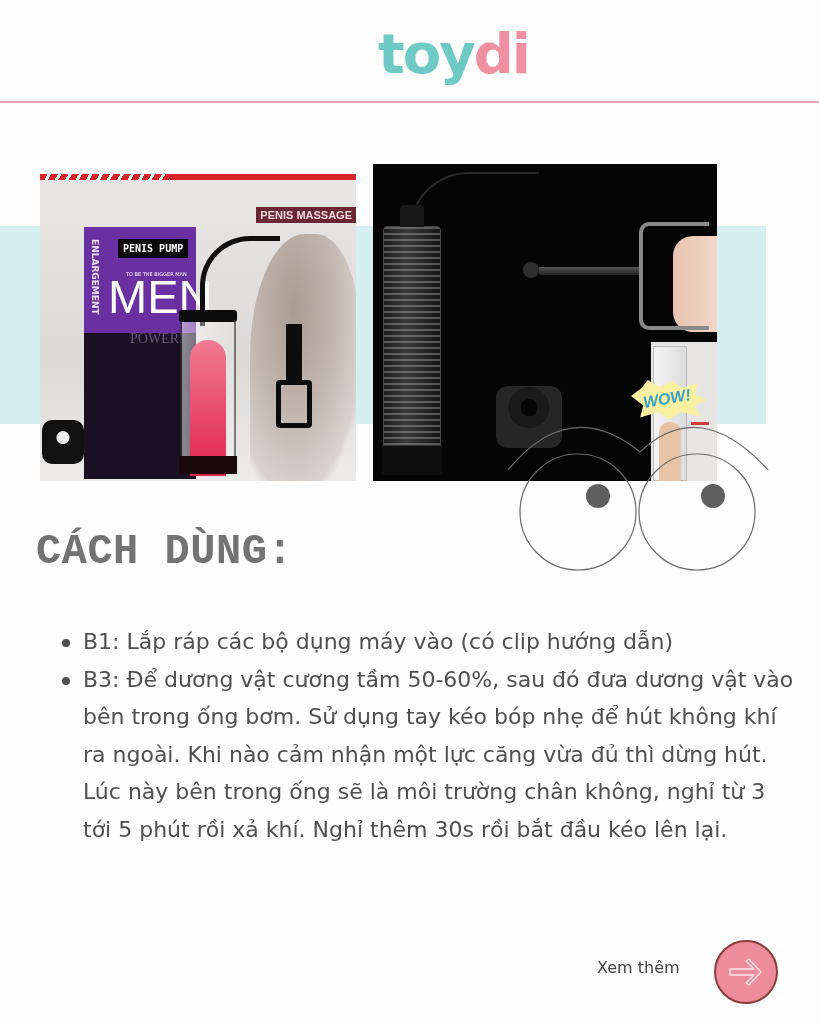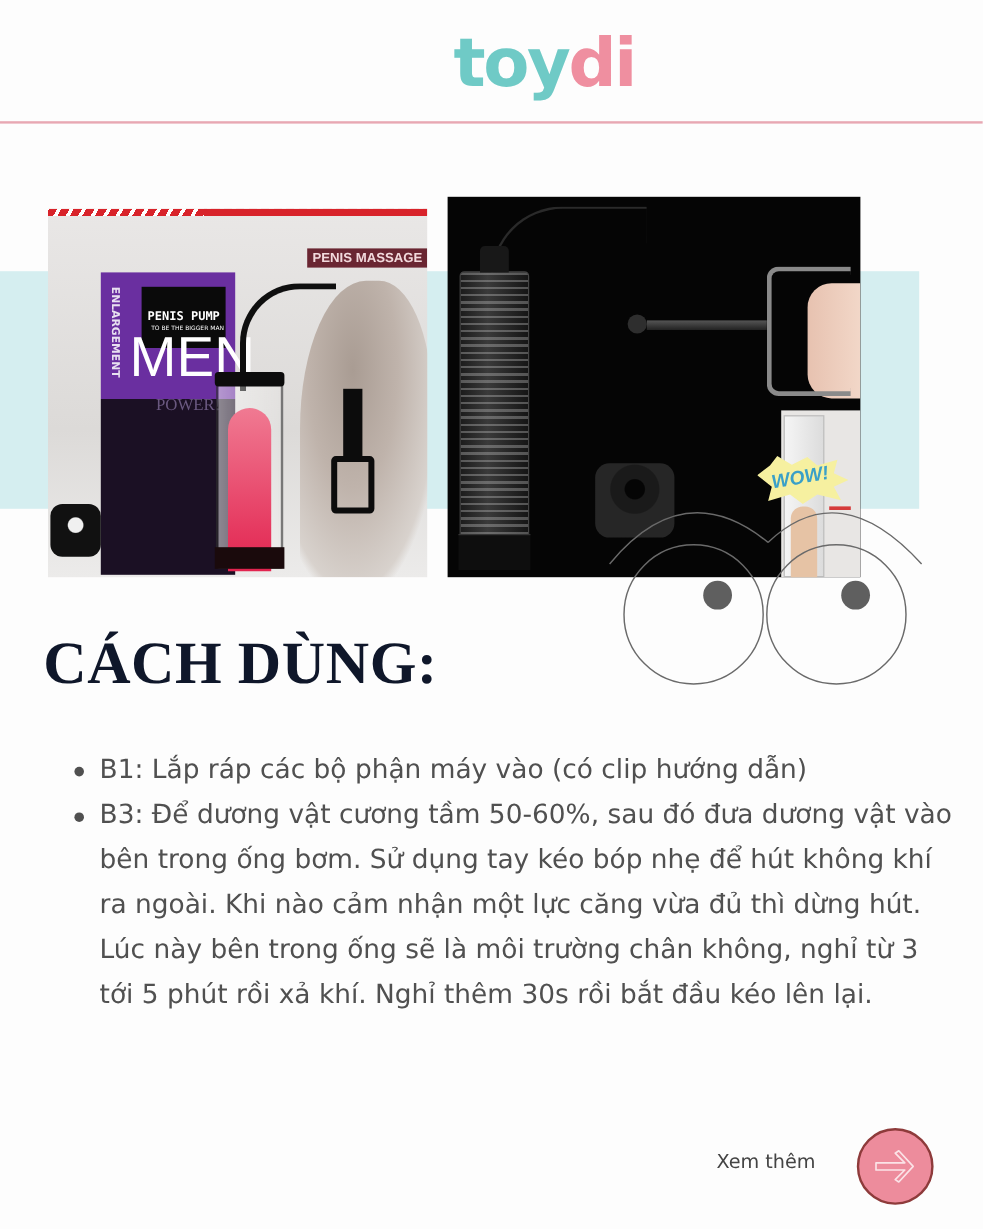--- a/index.html
+++ b/index.html
@@ -56,21 +56,21 @@
       background: radial-gradient(ellipse at 40% 30%, #a99c93 0%, #bfb3ab 40%, #d8d2cd 75%, transparent 80%);
       border-radius: 50% 40% 0 0;
     }
     .box {
       position: absolute; left: 44px; top: 53px; width: 112px; height: 252px;
       background: linear-gradient(180deg, #6a2fa0 0 42%, #1b1024 42% 100%);
     }
     .box .brand {
       position: absolute; left: 34px; top: 12px; background: #0a0a0a; color: #fff;
       font-family: "DejaVu Sans Mono", monospace; font-size: 10px; font-weight: bold;
-      padding: 20px 5px; white-space: nowrap;
+      padding: 4px 5px; white-space: nowrap;
     }
     .box .tagline { position: absolute; left: 42px; top: 44px; color: #fff; font-size: 5px; white-space: nowrap; }
     .box .men { position: absolute; left: 24px; top: 50px; color: #fff; font-family: "Liberation Sans", sans-serif; font-weight: normal; font-size: 47px; line-height: 40px; }
     .box .power { position: absolute; left: 46px; top: 104px; color: #6a5880; font-family: "Liberation Serif", serif; font-size: 14px; }
     .box .side-text {
       position: absolute; left: 6px; top: 12px; color: #e8e0f0; font-size: 9px; font-weight: bold;
       writing-mode: vertical-rl; white-space: nowrap;
     }
     .pump-tube {
       position: absolute; left: 140px; top: 140px; width: 56px; height: 160px;
@@ -120,22 +120,22 @@
       position: absolute; left: 258px; top: 216px; width: 76px; height: 40px;
       background: #f6f0a0; clip-path: polygon(0 40%,14% 20%,22% 0,38% 18%,55% 2%,66% 20%,88% 8%,84% 36%,100% 50%,84% 64%,92% 92%,66% 80%,50% 100%,36% 80%,12% 94%,16% 64%);
     }
     .wow-text { position: absolute; left: 270px; top: 226px; color: #3aa0c8; font-family: "Liberation Sans", sans-serif; font-weight: bold; font-style: italic; font-size: 16px; transform: rotate(-10deg); }
     .red-arrow { position: absolute; left: 318px; top: 258px; width: 18px; height: 3px; background: #d53b3b; }
 
     
     .eyes-svg { position: absolute; left: 500px; top: 420px; width: 300px; height: 180px; overflow: visible; }
 
     .heading {
-      position: absolute; left: 36px; top: 526px; font-family: Liberation Serif, serif;
-      font-weight: bold; font-size: 50px; color: #0f172a; letter-spacing: 0.5px; line-height: 52px;
+      position: absolute; left: 36px; top: 526px; font-family: Liberation Mono, monospace;
+      font-weight: bold; font-size: 42px; color: #737373; letter-spacing: 0.5px; line-height: 52px;
     }
 
     .steps {
       position: absolute; left: 62px; top: 623px; width: 735px; list-style: none;
       font-family: "DejaVu Sans", sans-serif; font-size: 22px; line-height: 37.5px; color: #505050;
     }
     .steps li { position: relative; padding-left: 21px; }
     .steps li::before {
       content: ""; position: absolute; left: 0; top: 16px; width: 8px; height: 8px; border-radius: 50%; background: #505050;
     }
@@ -211,21 +211,21 @@
   <path d="M140,32 Q200,-25 268,50" fill="none" stroke="#6a6a6a" stroke-width="1.2"></path>
   <circle cx="78" cy="92" r="58" fill="none" stroke="#6a6a6a" stroke-width="1.2"></circle>
   <circle cx="197" cy="92" r="58" fill="none" stroke="#6a6a6a" stroke-width="1.2"></circle>
   <circle cx="98" cy="76" r="12" fill="#5f5f5f"></circle>
   <circle cx="213" cy="76" r="12" fill="#5f5f5f"></circle>
 </svg>
 
 <h1 class="heading">CÁCH DÙNG:</h1>
 
 <ul class="steps">
-  <li>B1: Lắp ráp các bộ phận máy vào (có clip hướng dẫn)</li>
+  <li>B1: Lắp ráp các bộ dụng máy vào (có clip hướng dẫn)</li>
   <li>B3: Để dương vật cương tầm 50-60%, sau đó đưa dương vật vào bên trong ống bơm. Sử dụng tay kéo bóp nhẹ để hút không khí ra ngoài. Khi nào cảm nhận một lực căng vừa đủ thì dừng hút. Lúc này bên trong ống sẽ là môi trường chân không, nghỉ từ 3 tới 5 phút rồi xả khí. Nghỉ thêm 30s rồi bắt đầu kéo lên lại.</li>
 </ul>
 
 <div class="see-more">Xem thêm</div>
 
 <div class="next-button">
   <svg width="38" height="30" viewBox="0 0 38 30">
     <path d="M3,12 L27,12 L19,4 L22,2 L34,15 L22,28 L19,26 L27,18 L3,18 Z" fill="none" stroke="#fbe3e7" stroke-width="1.4" stroke-linejoin="round"></path>
   </svg>
 </div>

